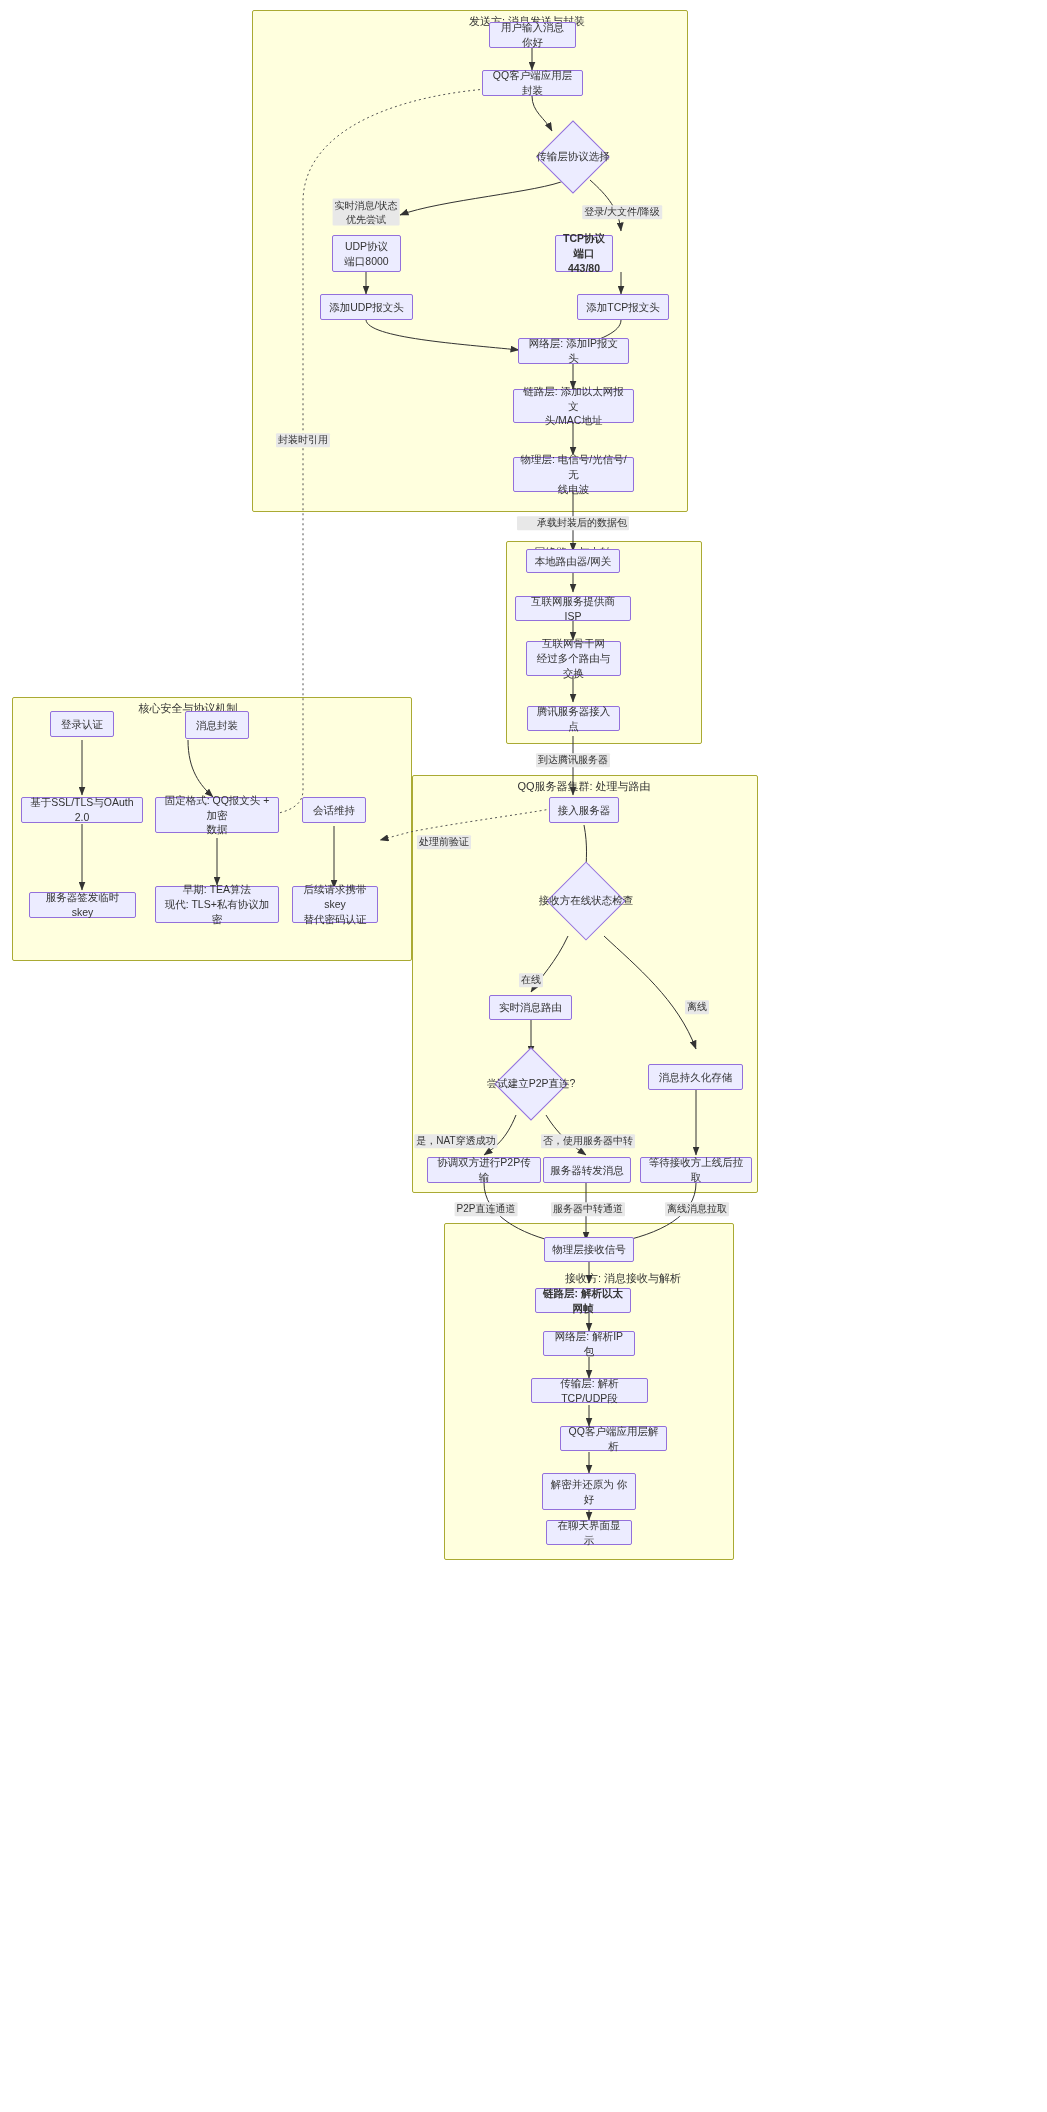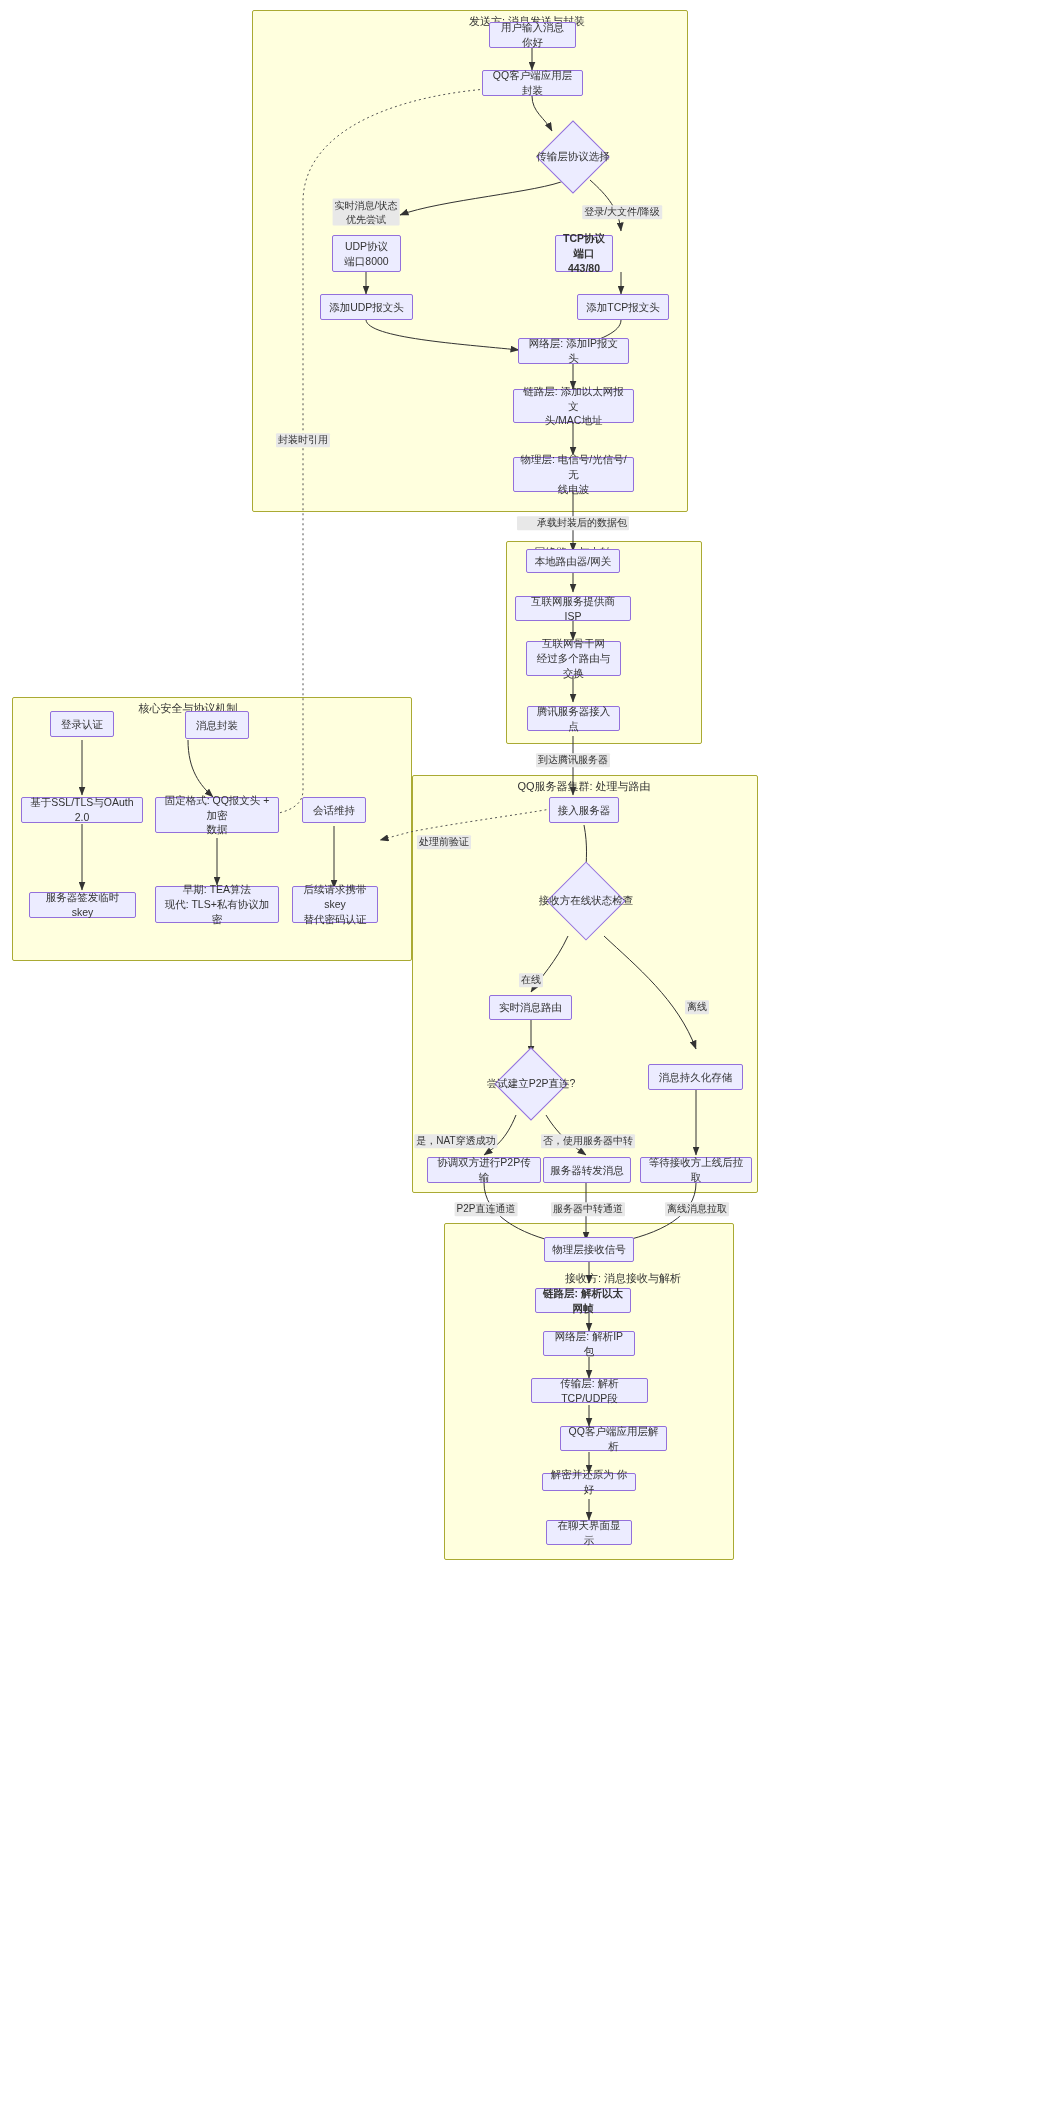--- a/index.html
+++ b/index.html
@@ -204,21 +204,21 @@
   <div class="node" style="left:427px;top:1157px;width:114px;height:26px;">协调双方进行P2P传输</div>
   <div class="node" style="left:543px;top:1157px;width:88px;height:26px;">服务器转发消息</div>
   <div class="node" style="left:648px;top:1064px;width:95px;height:26px;">消息持久化存储</div>
   <div class="node" style="left:640px;top:1157px;width:112px;height:26px;">等待接收方上线后拉取</div>
 
   <div class="node" style="left:544px;top:1237px;width:90px;height:25px;">物理层接收信号</div>
   <div class="node" style="left:535px;top:1288px;width:96px;height:25px;font-weight:bold;">链路层: 解析以太网帧</div>
   <div class="node" style="left:543px;top:1331px;width:92px;height:25px;">网络层: 解析IP包</div>
   <div class="node" style="left:531px;top:1378px;width:117px;height:25px;">传输层: 解析TCP/UDP段</div>
   <div class="node" style="left:536px;top:1426px;width:107px;height:25px;margin-left:24px;">QQ客户端应用层解析</div>
-  <div class="node" style="left:542px;top:1473px;width:94px;height:18px;">解密并还原为 你好</div>
+  <div class="node" style="left:542px;top:1473px;width:94px;height:37px;">解密并还原为 你好</div>
   <div class="node" style="left:546px;top:1520px;width:86px;height:25px;">在聊天界面显示</div>
 
   <div class="edge-label" style="left:366px;top:212px;">实时消息/状态
 优先尝试</div>
   <div class="edge-label" style="left:622px;top:212px;">登录/大文件/降级</div>
   <div class="edge-label" style="left:573px;top:523px;padding-left:20px;">承载封装后的数据包</div>
   <div class="edge-label" style="left:573px;top:760px;">到达腾讯服务器</div>
   <div class="edge-label" style="left:303px;top:440px;">封装时引用</div>
   <div class="edge-label" style="left:444px;top:842px;">处理前验证</div>
   <div class="edge-label" style="left:531px;top:980px;">在线</div>

